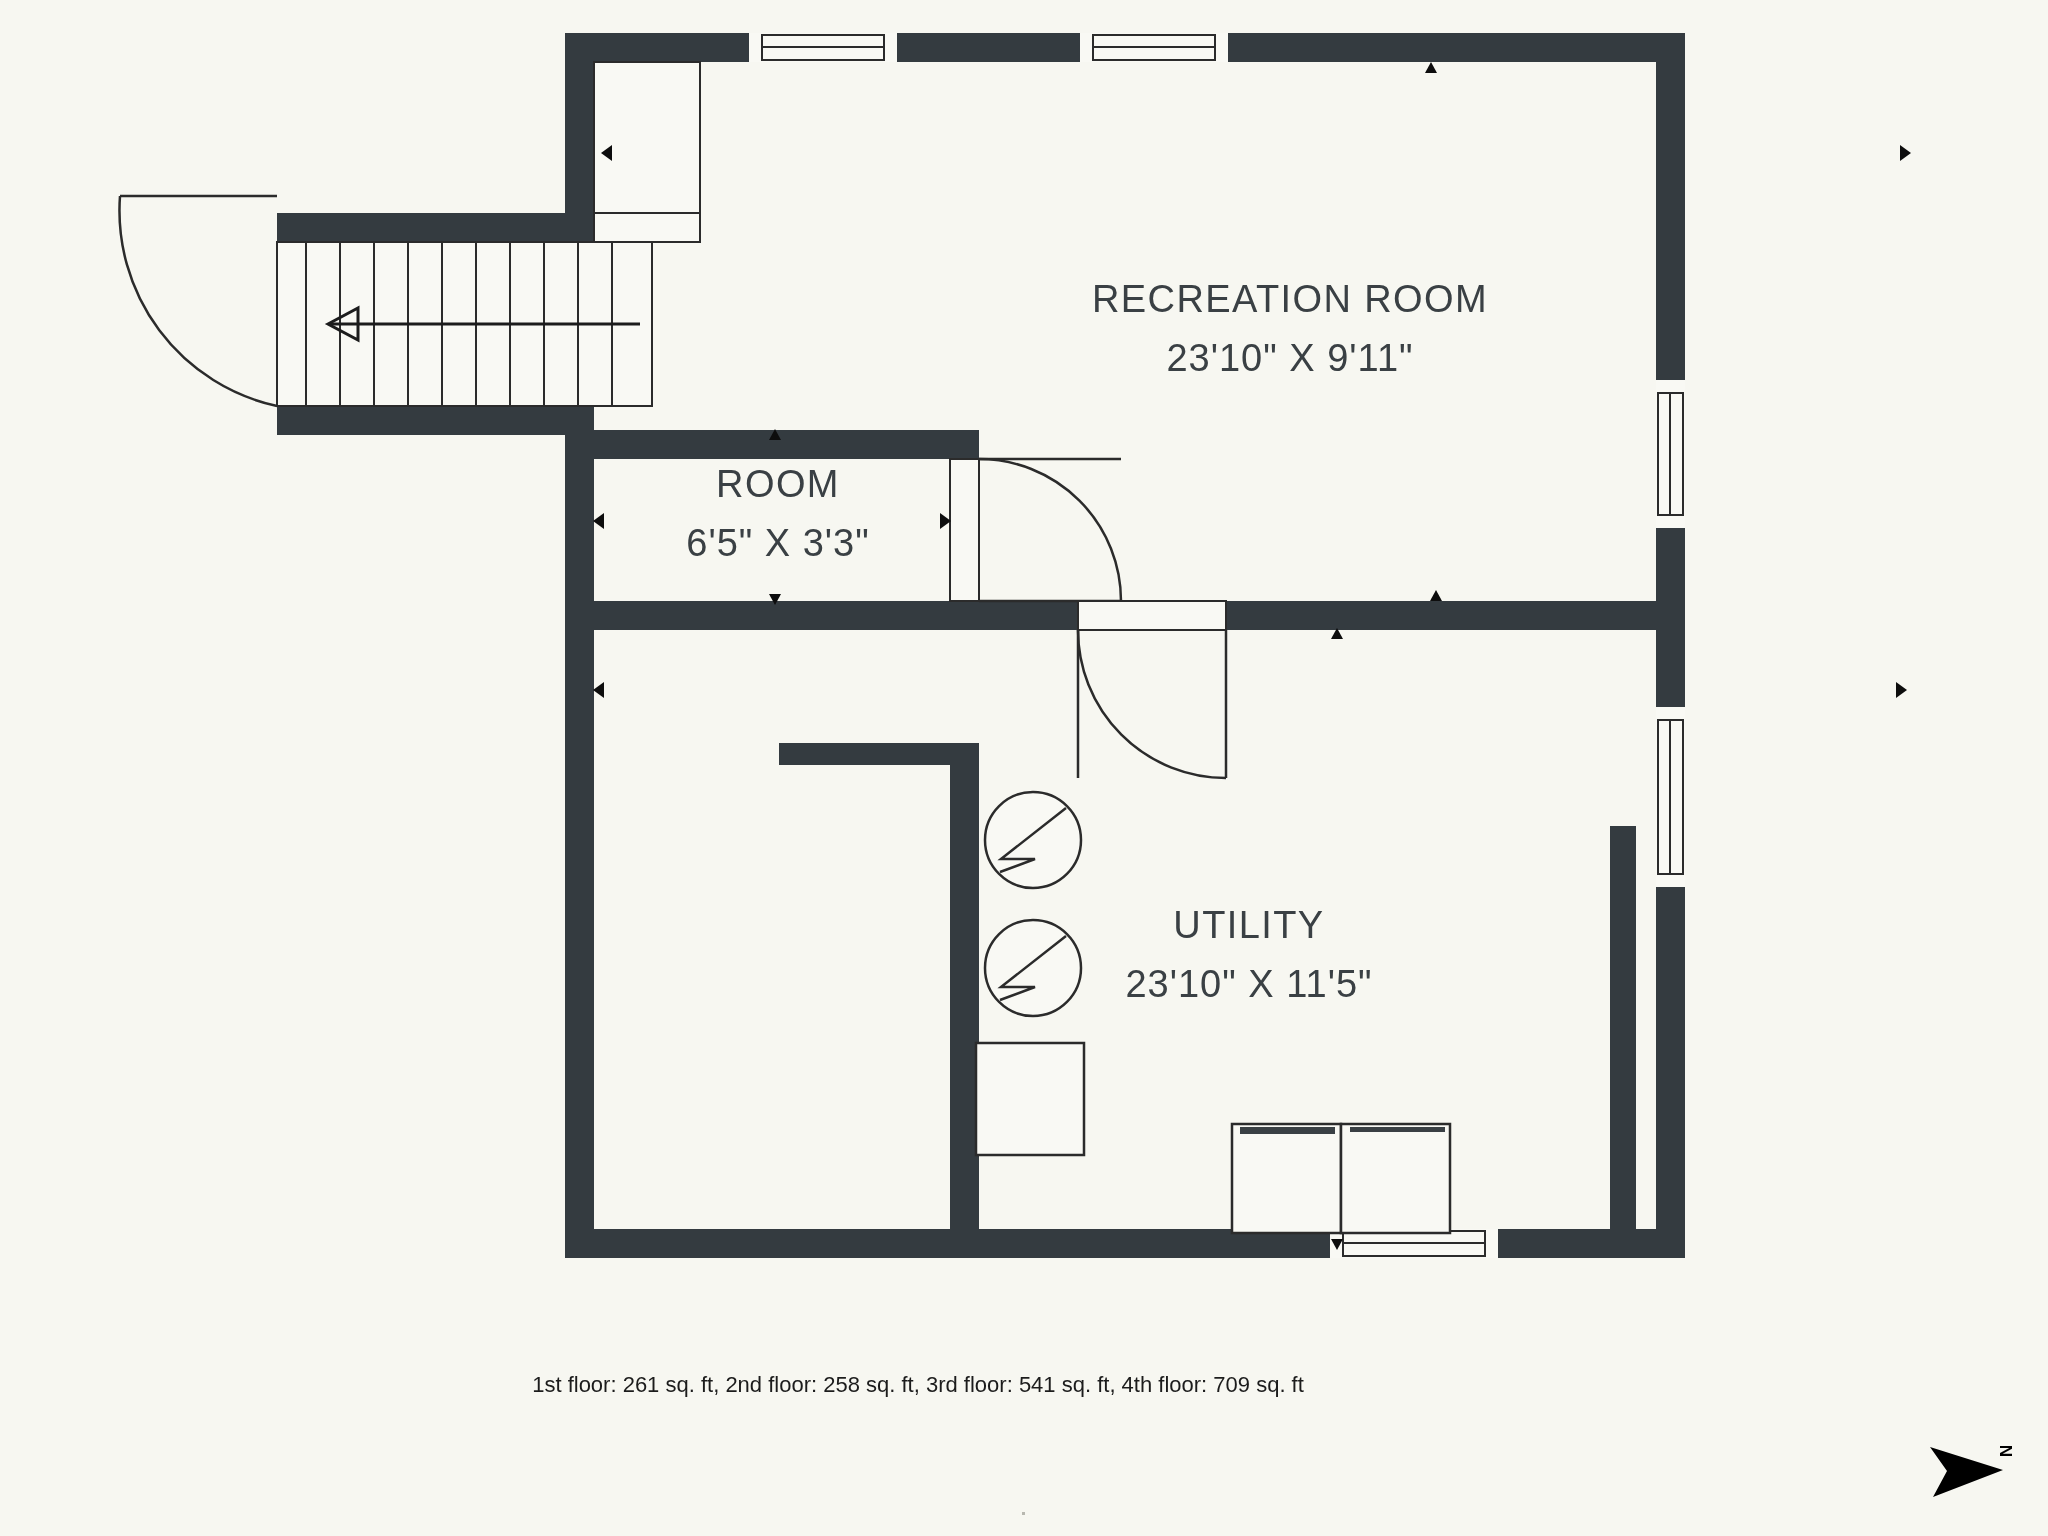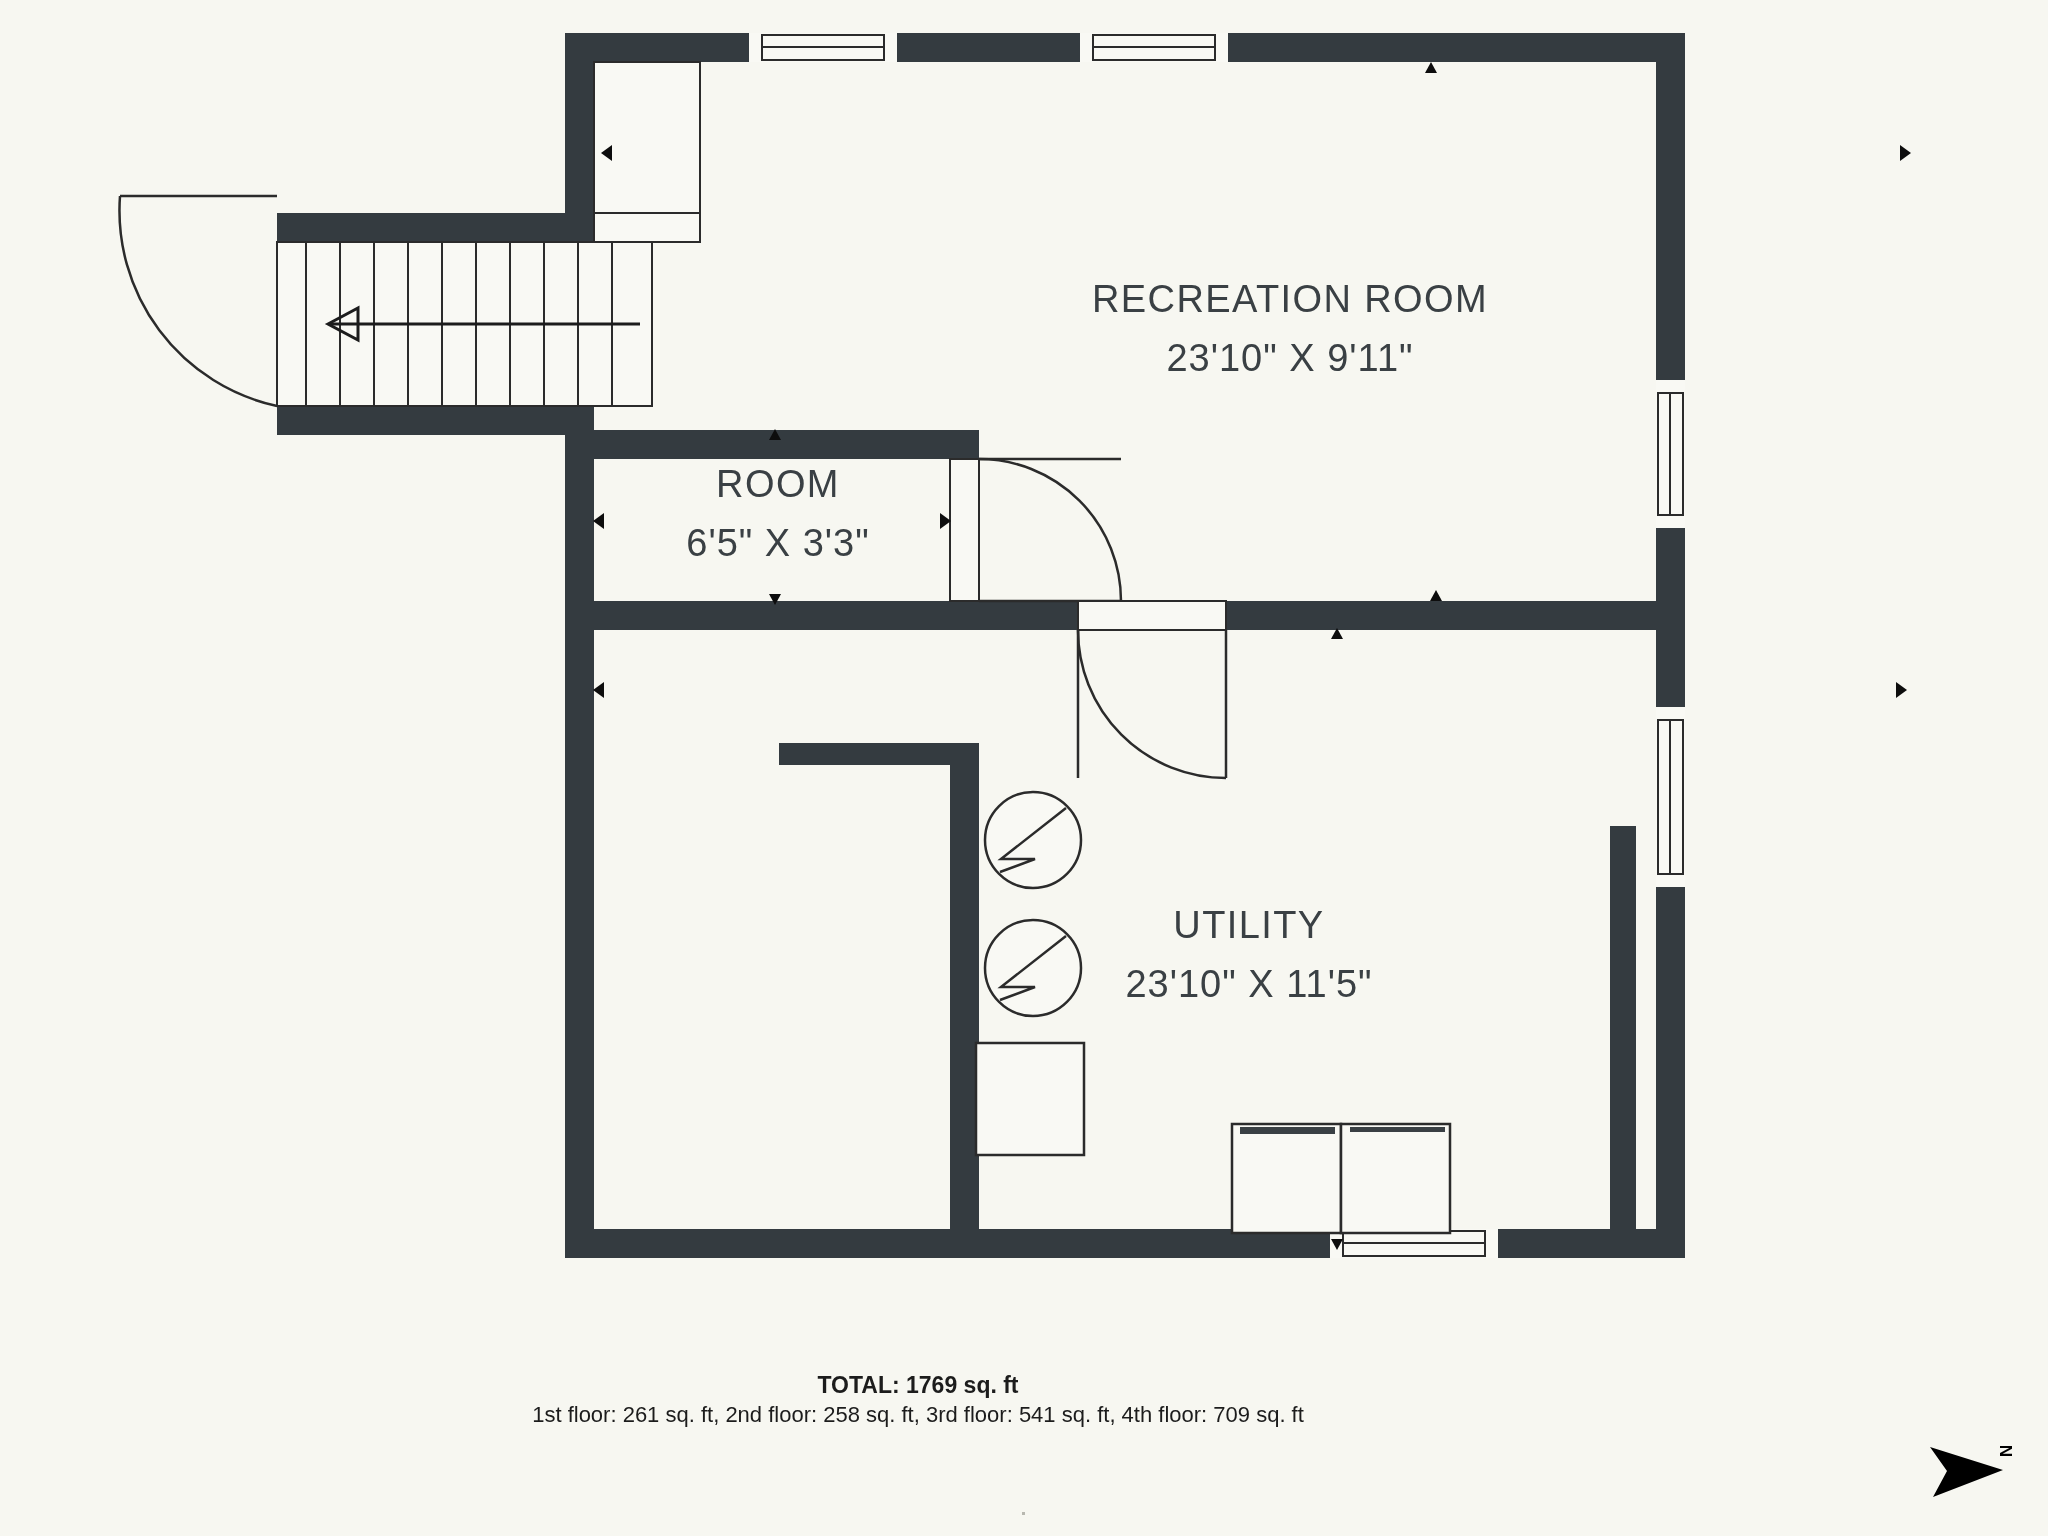--- a/index.html
+++ b/index.html
@@ -265,21 +265,20 @@
       <text class="room-label-name" x="778" y="497">ROOM</text>
       <text class="room-label-dims" x="778" y="556">6'5" X 3'3"</text>
 
       <text class="room-label-name" x="1249" y="938">UTILITY</text>
       <text class="room-label-dims" x="1249" y="997">23'10" X 11'5"</text>
     </g>
 
   </svg>
 
   <div class="footer">
-    <div class="footer-total">TOTAL: 1769 sq. ft</div>
     <div class="footer-line">1st floor: 261 sq. ft, 2nd floor: 258 sq. ft, 3rd floor: 541 sq. ft, 4th floor: 709 sq. ft</div>
   </div>
 
   <div class="tiny-dot"></div>
 
   <svg class="compass" viewBox="0 0 110 70">
     <polygon points="5,12 78,35 8,62 22,36" fill="#000"></polygon>
   </svg>
   <div class="compass-label">N</div>
 

